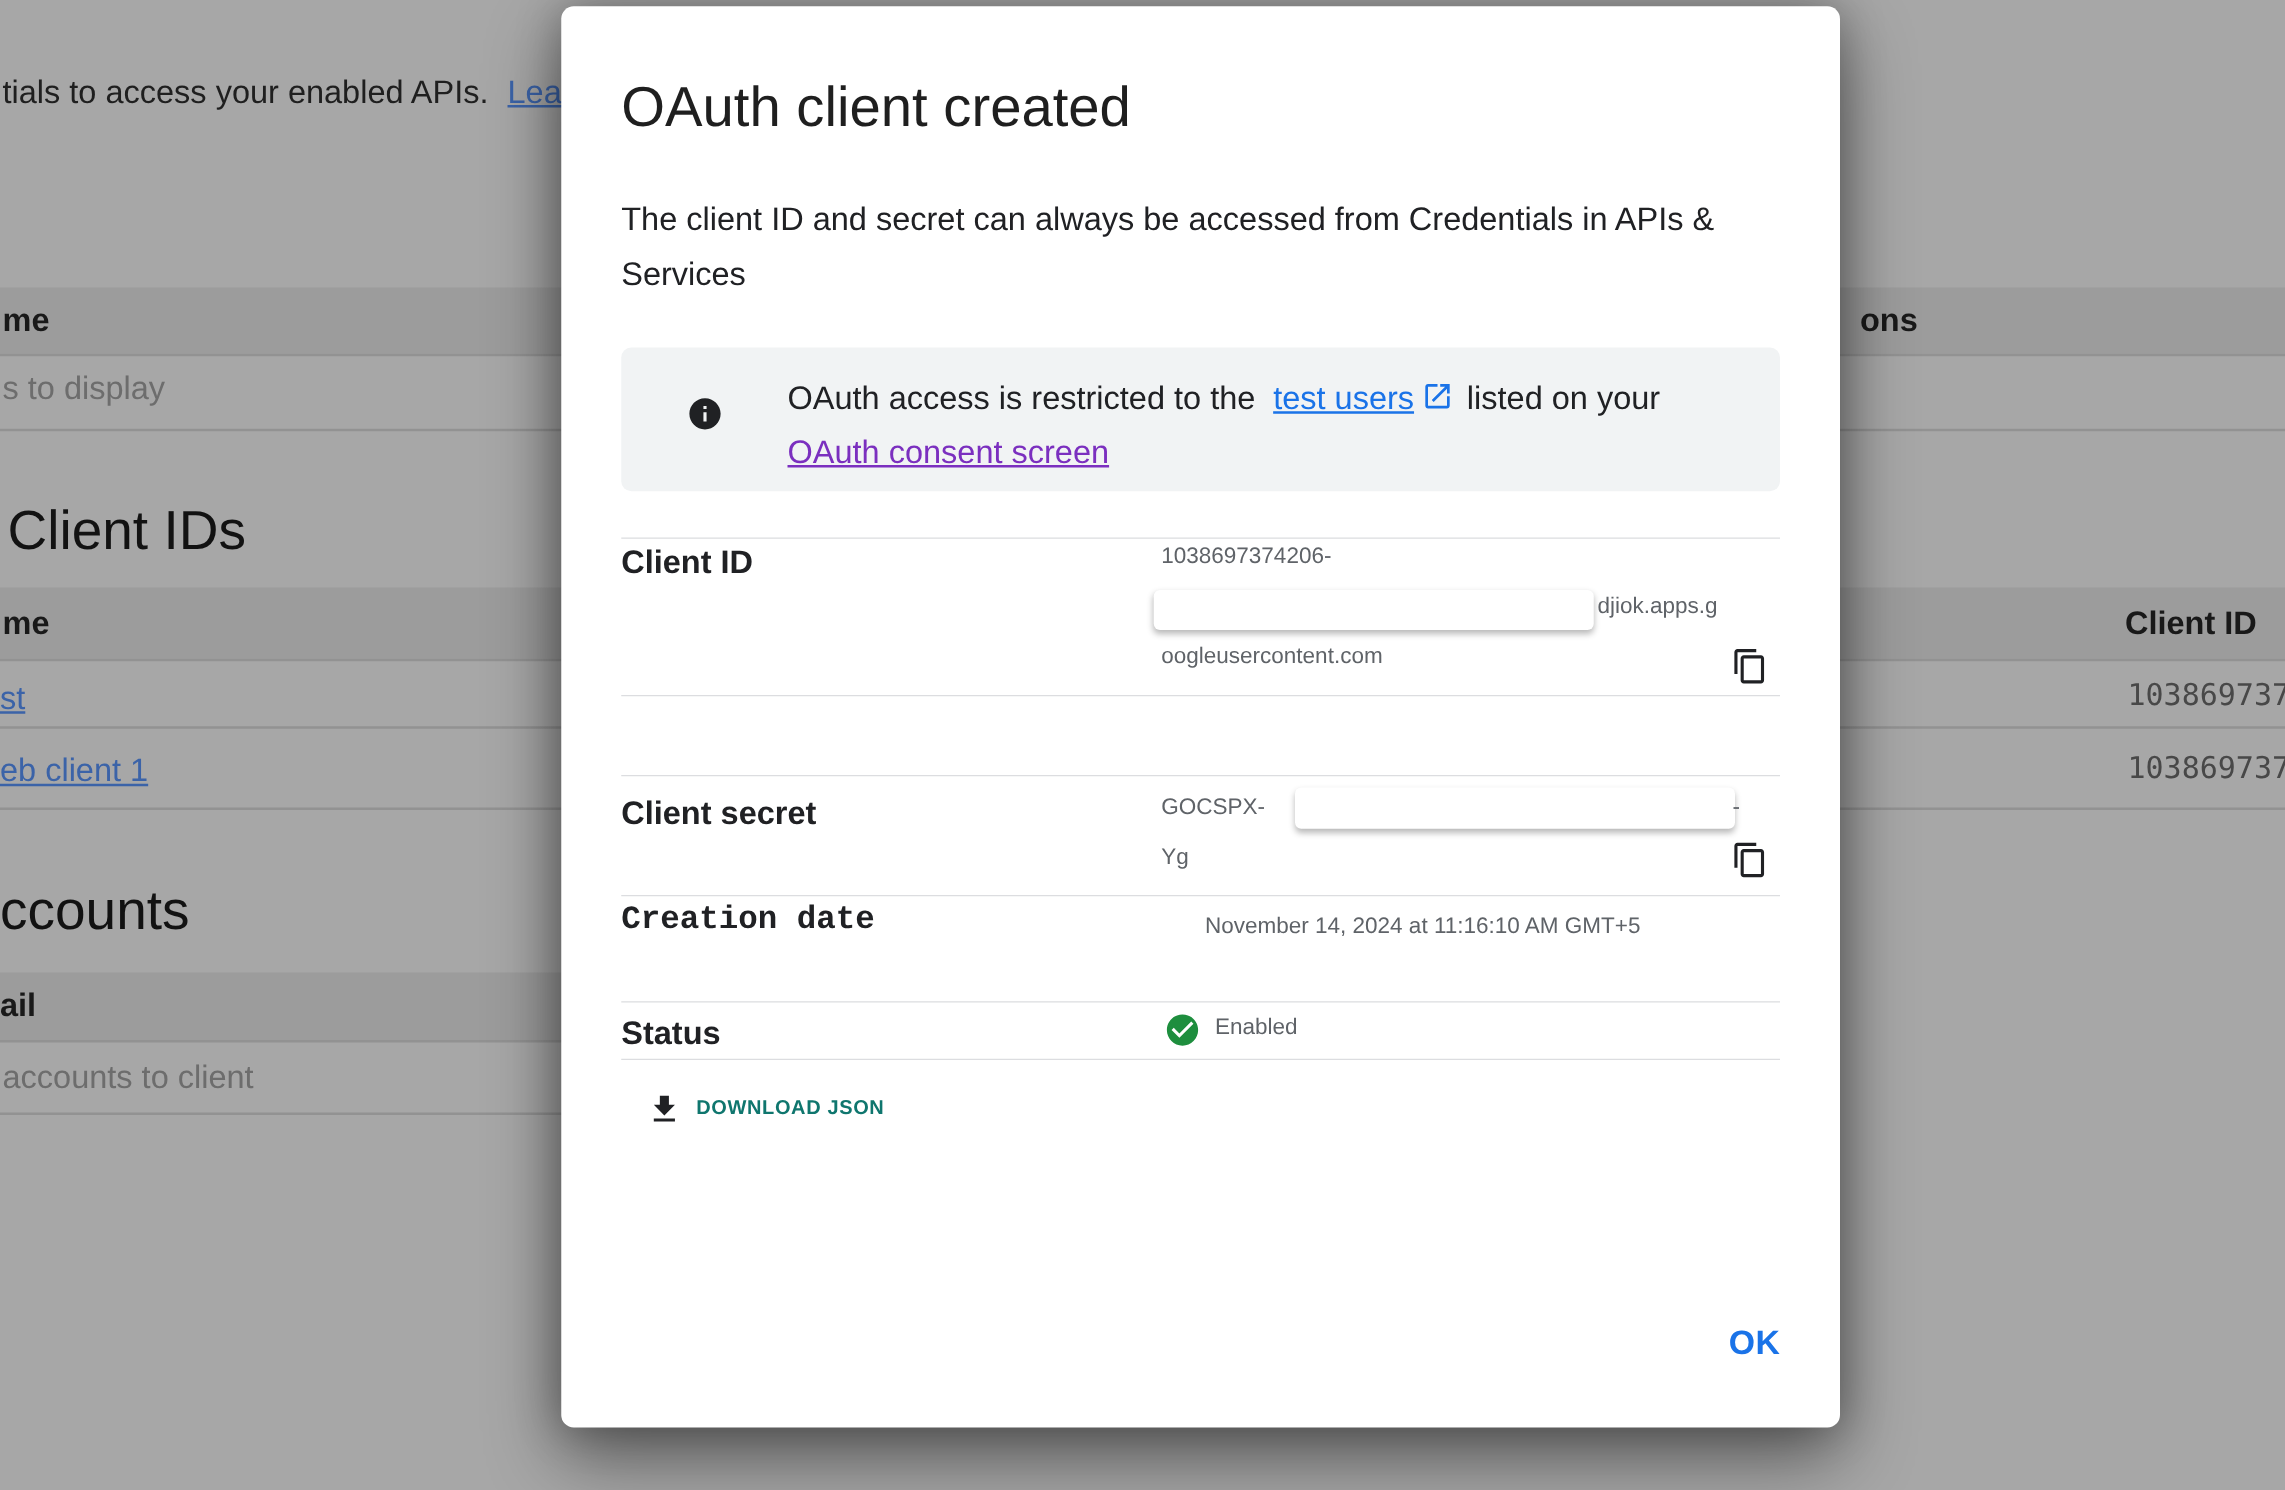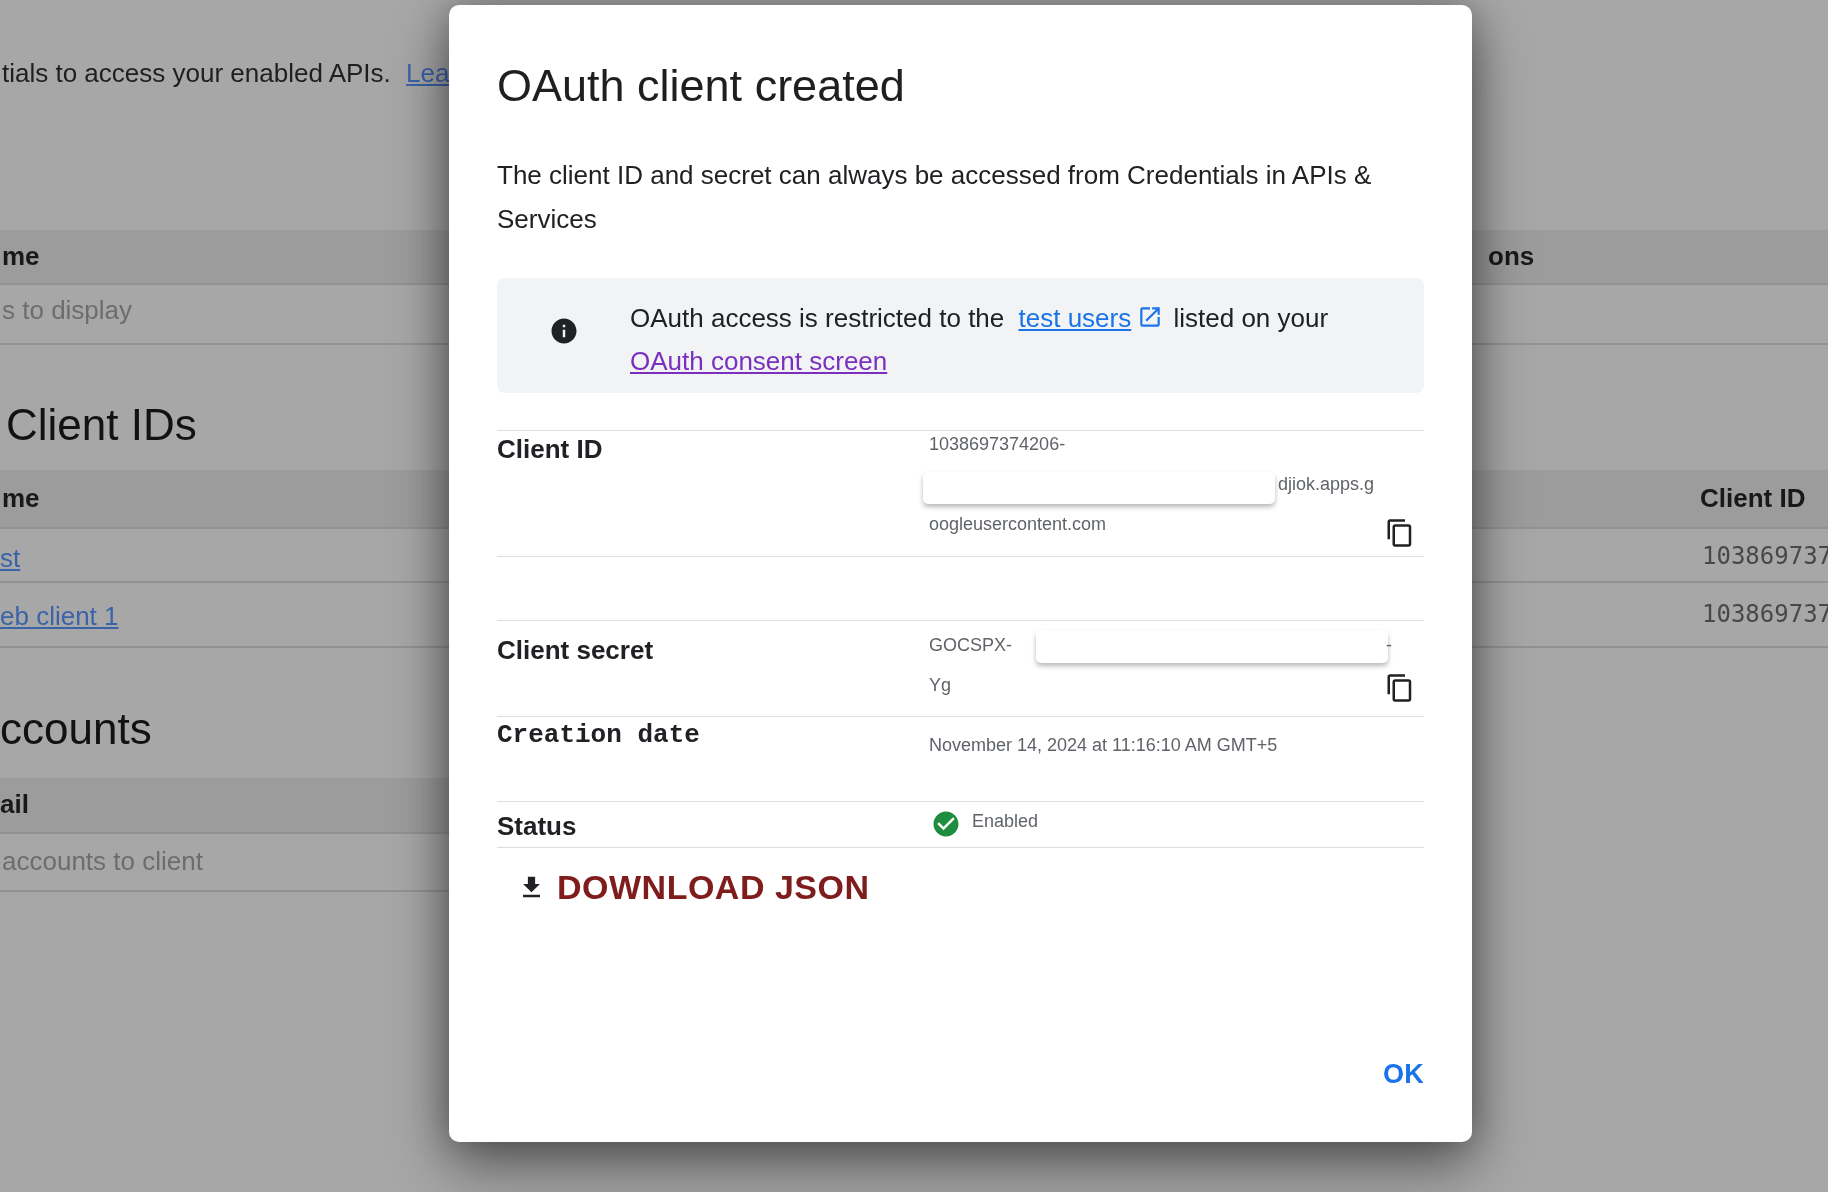--- a/index.html
+++ b/index.html
@@ -33,29 +33,29 @@
   .notice-icon { position:absolute; left:52px; top:38px; width:30px; height:30px; }
   .notice-body { position:absolute; left:133px; top:19px; width:780px;
                  font-size:26px; line-height:43px; color:#202124; }
   .link-blue { color:#1a73e8; text-decoration:underline; cursor:pointer; }
   .link-purple { color:#7b2fbf; text-decoration:underline; cursor:pointer; display:block; }
   .ext-ic { display:inline-block; width:26px; height:26px; vertical-align:-3px; margin-left:6px; }
 
   .dl { position:absolute; left:48px; width:927px; height:1px; background:#dcdde0; }
   .flabel { position:absolute; left:48px; font-size:26px; font-weight:700; color:#202124; white-space:nowrap; }
   .fval { position:absolute; left:480px; font-size:18px; color:#5f6368; white-space:nowrap; }
-  .wrapval { white-space:normal; width:435px; line-height:40px; }
+  .wrapval { white-space:normal; width:435px; line-height:30px;margin-left:35px; }
   .mask { position:absolute; background:#ffffff; border-radius:5px;
           box-shadow:0 3px 5px rgba(0,0,0,.28); }
   .copy-btn { position:absolute; width:30px; height:30px; cursor:pointer; background:none; border:none; padding:0; }
   .check-ic { position:absolute; left:482px; top:804px; width:30px; height:30px; }
   .dl-btn { position:absolute; left:58px; top:856px; height:52px; display:flex; align-items:center;
             background:none; border:none; cursor:pointer; padding:0 10px; }
   .dl-btn svg { width:29px; height:29px; margin-right:11px; }
-  .dl-btn span { font-size:34px; font-weight:700; letter-spacing:.5px; color:#7f1d1d; white-space:nowrap; }
+  .dl-btn span { font-size:16px; font-weight:700; letter-spacing:.5px; color:#0f766e; white-space:nowrap; }
   .ok-btn { position:absolute; left:918px; top:1044px; padding:10px 16px; background:none; border:none;
             font-family:"Liberation Sans", sans-serif; font-size:27px; font-weight:700;
             color:#1a73e8; letter-spacing:.3px; cursor:pointer; }
 </style>
 </head>
 <body>
 
 <div class="screen">
 
   <div class="bg">

